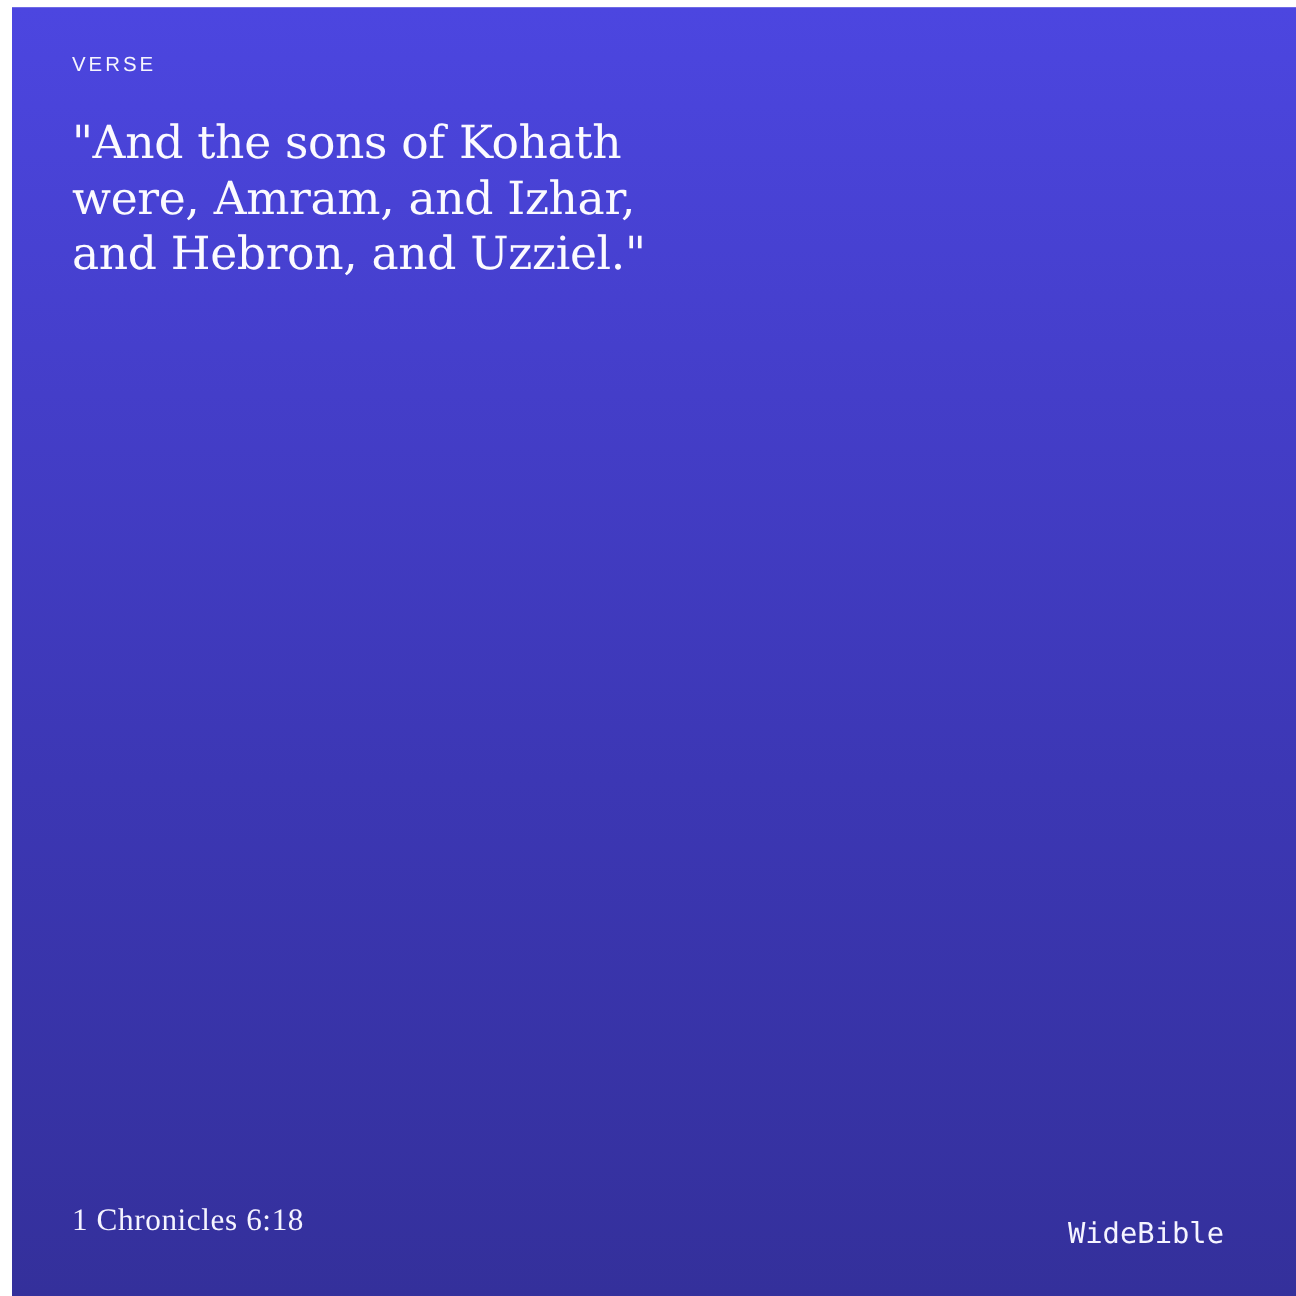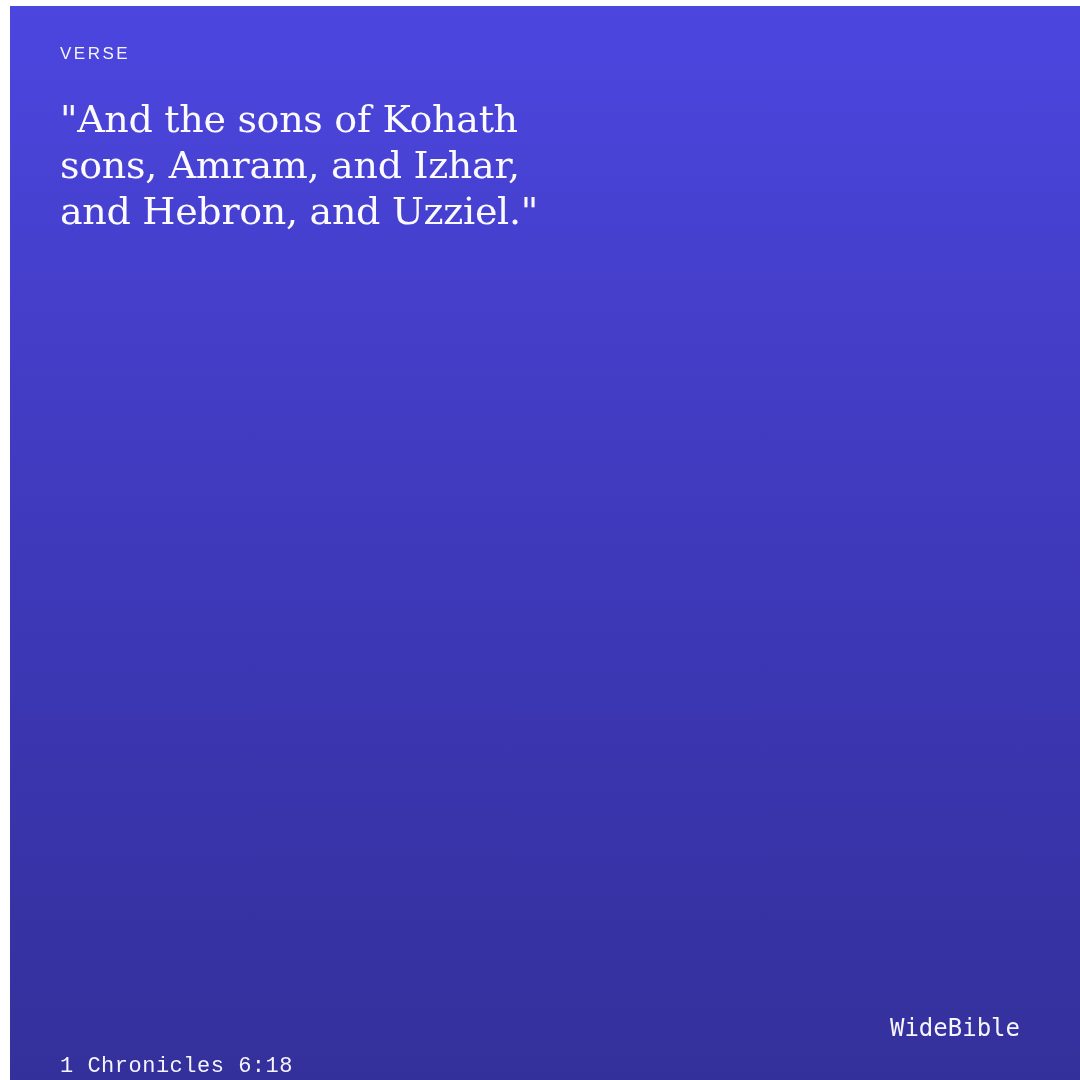--- a/index.html
+++ b/index.html
@@ -46,23 +46,23 @@
     font-weight: 400;
     color: #fbfaff;
     letter-spacing: -0.3px;
   }
   .verse-line {
     white-space: nowrap;
   }
   .reference {
     position: absolute;
     left: 50px;
-    top: 1048px;
-    font-family: Liberation Mono, monospace;
-    font-size: 22px;
+    top: 996px;
+    font-family: Liberation Serif, serif;
+    font-size: 26px;
     font-weight: 400;
     letter-spacing: 0.5px;
     color: #f5f4ff;
   }
   .brand {
     position: absolute;
     right: 60px;
     top: 1008px;
     font-family: "DejaVu Sans Mono", "Liberation Mono", monospace;
     font-size: 24px;
@@ -73,21 +73,21 @@
 </head>
 <body>
 
 <div class="stage">
   <div class="card">
 
     <div class="eyebrow">VERSE</div>
 
     <div class="verse-quote">
       <div class="verse-line">"And the sons of Kohath</div>
-      <div class="verse-line">sons, Amram, and Izhar,</div>
+      <div class="verse-line">were, Amram, and Izhar,</div>
       <div class="verse-line">and Hebron, and Uzziel."</div>
     </div>
 
     <div class="reference">1 Chronicles 6:18</div>
 
     <div class="brand">WideBible</div>
 
   </div>
 </div>
 

